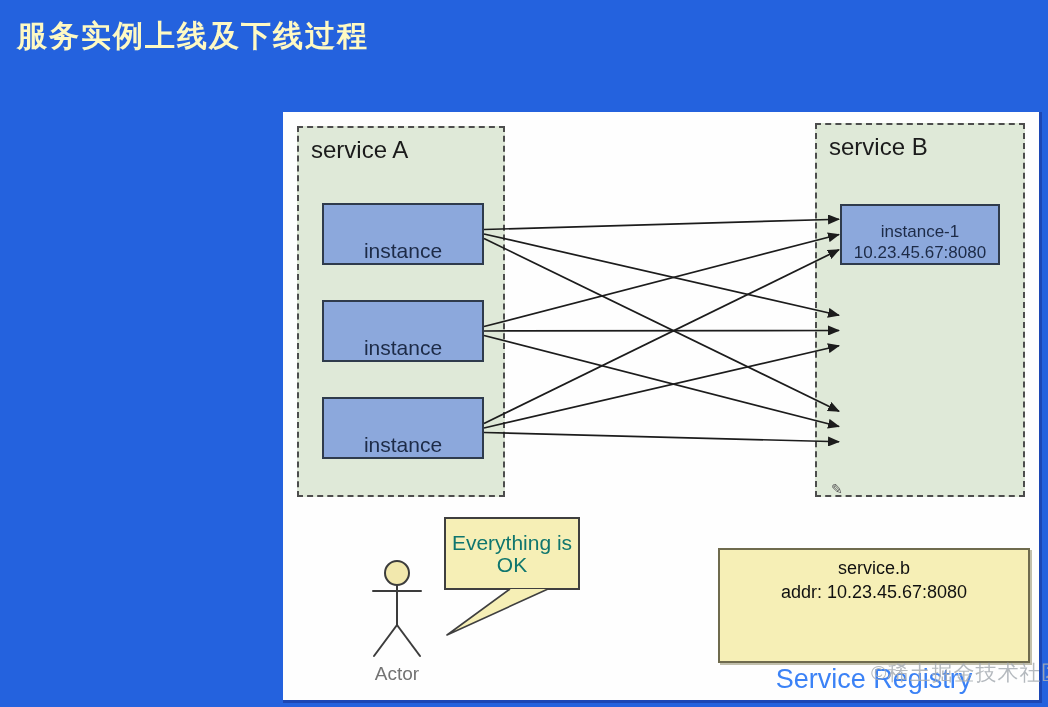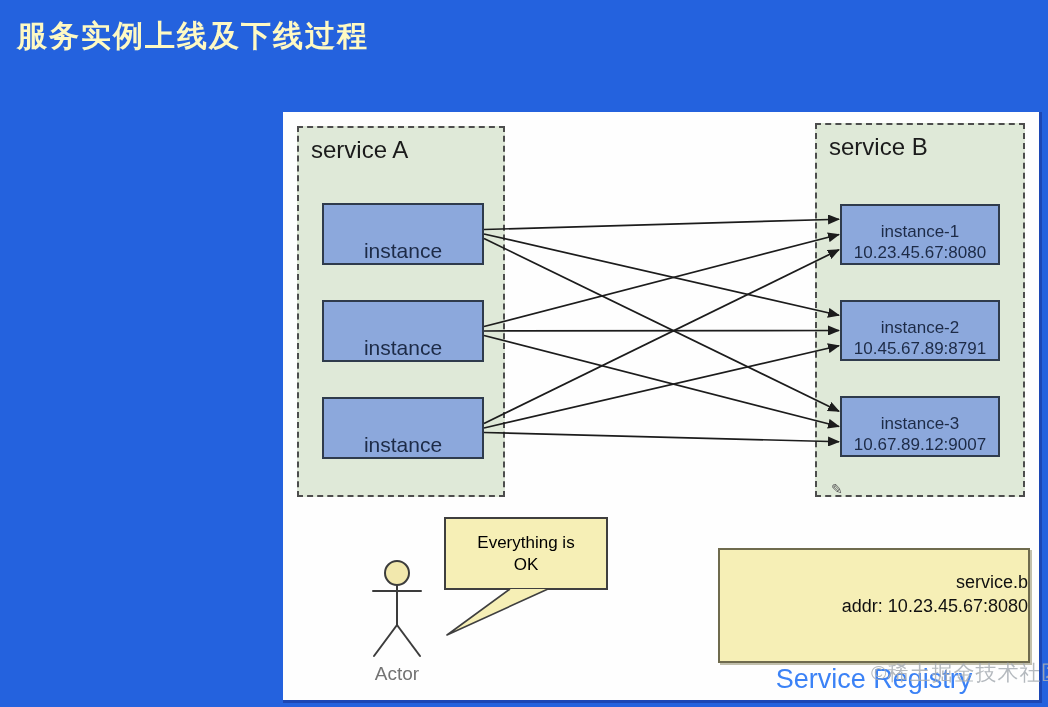--- a/index.html
+++ b/index.html
@@ -49,31 +49,31 @@
   .pencil{
     position:absolute; left:548px; top:369px; z-index:4;
     font-size:14px; color:#555;
   }
   .actor-figure{ position:absolute; left:77px; top:443px; z-index:2; }
   .actor-label{
     position:absolute; left:64px; top:551px; width:100px; text-align:center;
     font-size:19px; color:#737373;
   }
   .bubble{
-    position:absolute; left:161px; top:405px; width:164px; height:73px; z-index:4;
+    position:absolute; left:161px; top:405px; width:136px; height:73px; z-index:4;
     background:var(--note-fill,#f6efb6); border:2px solid #3f3f3f;
     display:flex; flex-direction:column; align-items:center; justify-content:center;
-    font-size:17px; line-height:22px; color:#000000; text-align:center;
+    font-size:21px; line-height:22px; color:#0f766e; text-align:center;
   }
   .bubble-tail{ position:absolute; left:161px; top:471px; z-index:5; }
   .registry{
     position:absolute; left:435px; top:436px; width:312px; height:115px; z-index:2;
     background:var(--note-fill,#f6efb6); border:2px solid #6f6b4e;
     box-shadow:2px 2px 0 rgba(120,115,70,.45);
-    padding-top:20px; text-align:right;
+    padding-top:6px; text-align:center;
     font-size:18px; line-height:24px; color:#101010;
   }
   .registry-caption{
     position:absolute; left:435px; top:552px; width:312px; text-align:center;
     font-size:27px; color:#3b82f6; z-index:2; white-space:nowrap;
   }
   .watermark{
     position:absolute; left:588px; top:547px; z-index:6;
     font-size:21px; color:#a8aeb4; opacity:.85; letter-spacing:1px; white-space:nowrap;
   }
@@ -99,28 +99,20 @@
   <div class="inst a" id="a2">
     <span>instance</span>
   </div>
   <div class="inst a" id="a3">
     <span>instance</span>
   </div>
 
   <div class="inst b" id="b1">
     <span>instance-1</span>
     <span>10.23.45.67:8080</span>
-  </div>
-  <div class="inst b" id="b2">
-    <span>instance-2</span>
-    <span>10.45.67.89:8791</span>
-  </div>
-  <div class="inst b" id="b3">
-    <span>instance-3</span>
-    <span>10.67.89.12:9007</span>
   </div>
 
   <svg id="wires" viewBox="0 0 759 591">
     <defs>
       <marker id="arrowhead" markerUnits="userSpaceOnUse" markerWidth="12" markerHeight="10" refX="11" refY="5" orient="auto">
         <path d="M0,0 L12,5 L0,10 z" fill="#1c1c1c"></path>
       </marker>
     </defs>
   <line x1="201" y1="117.5" x2="556" y2="107.25" marker-end="url(#arrowhead)"></line>
       <line x1="201" y1="122" x2="556" y2="203.25" marker-end="url(#arrowhead)"></line>

